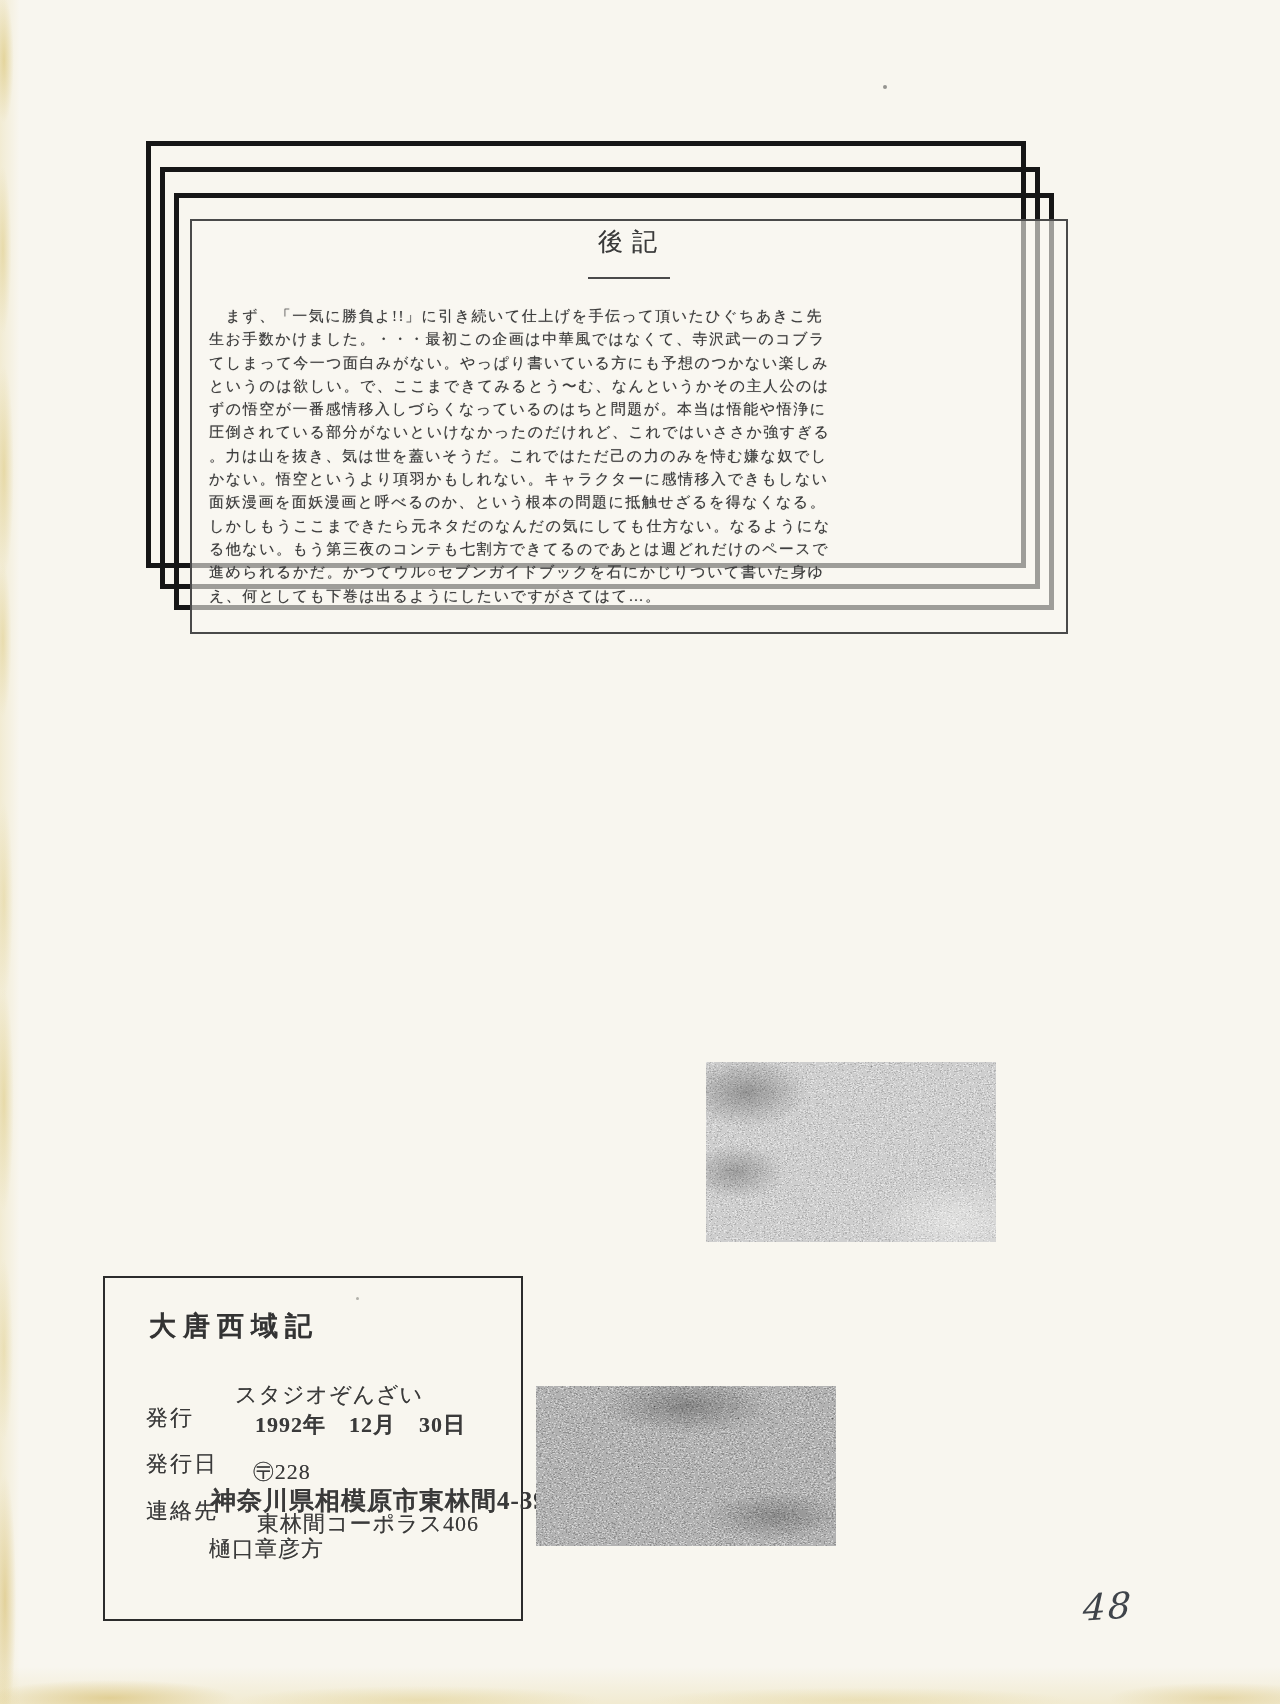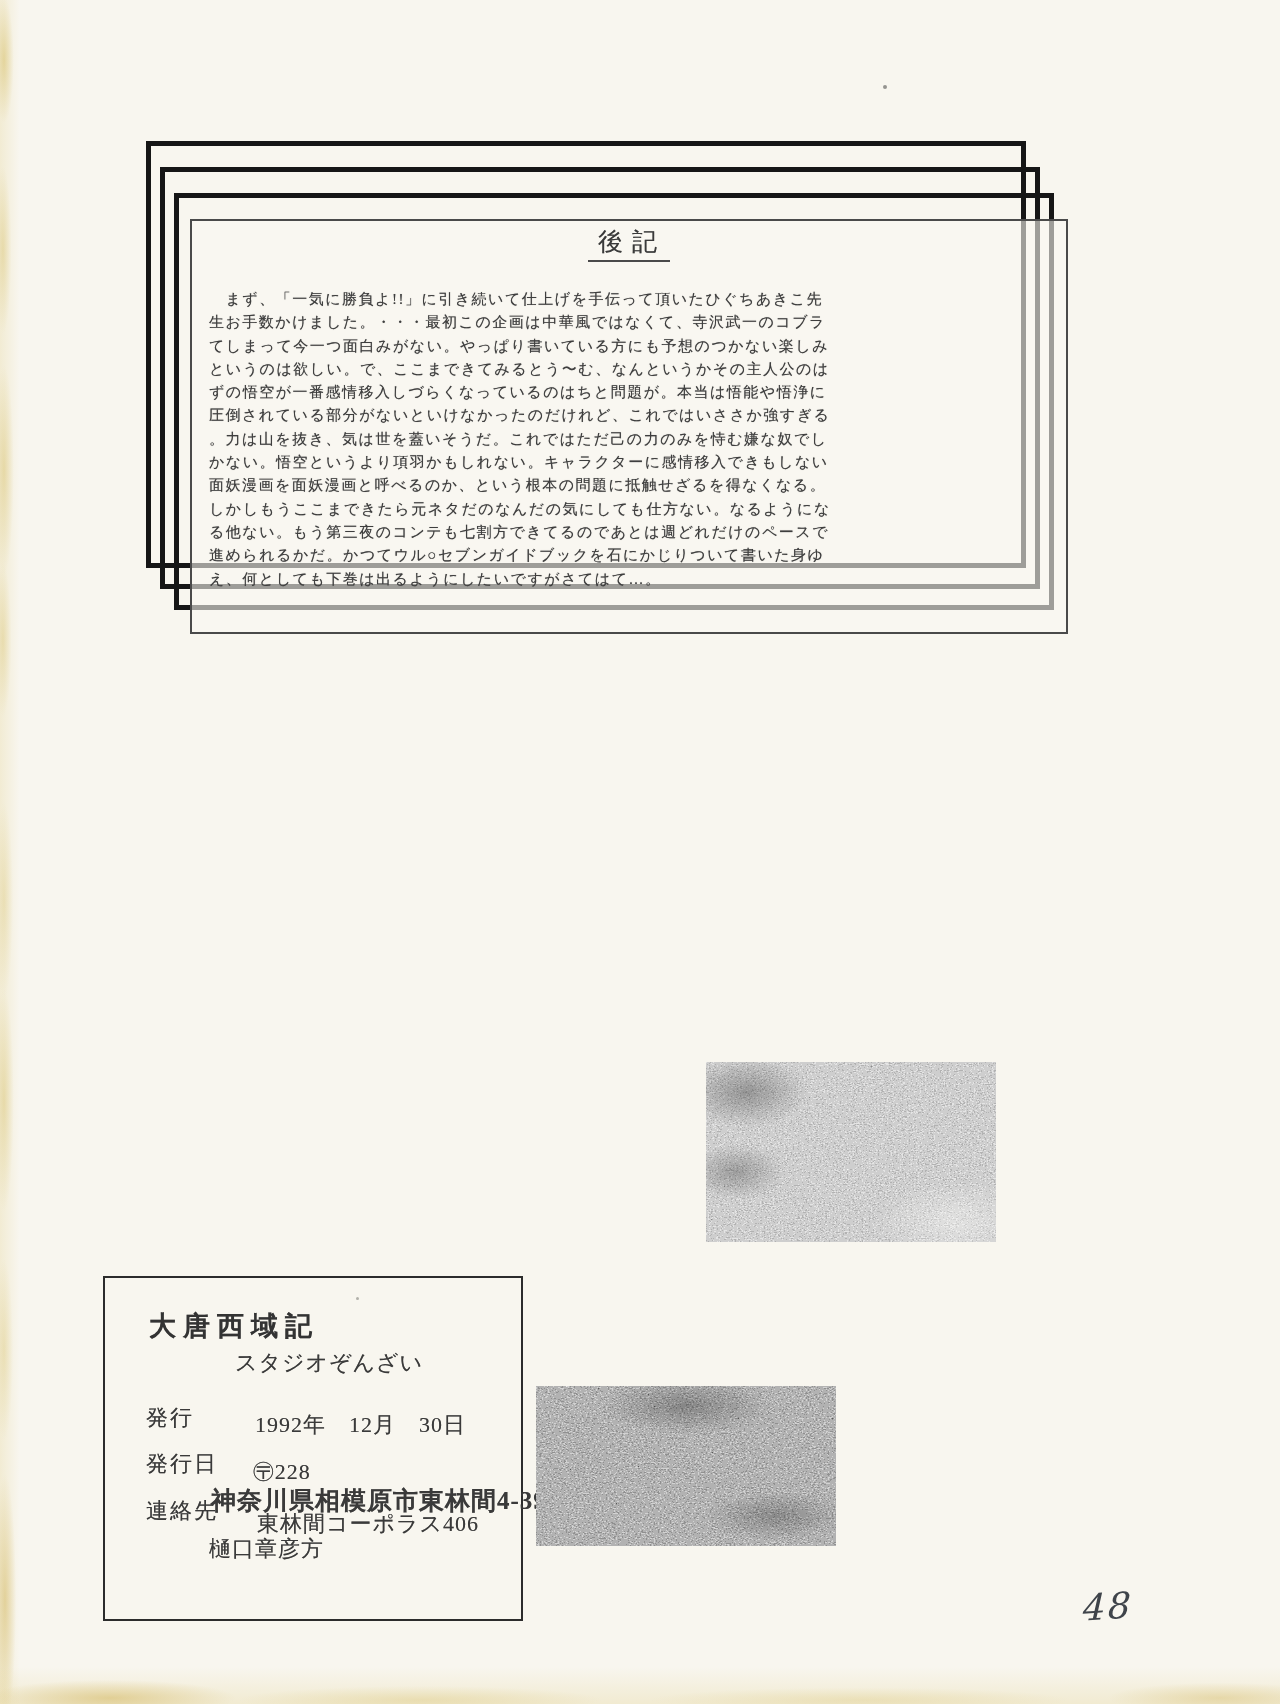--- a/index.html
+++ b/index.html
@@ -40,21 +40,21 @@
   #frameA{left:146px;top:141px;width:880px;height:427px;}
   #frameB{left:160px;top:167px;width:880px;height:422px;}
   #frameC{left:174px;top:193px;width:880px;height:417px;}
   .textbox{
     position:absolute;left:190px;top:219px;width:878px;height:415px;
     border:2px solid #4a4a4a;box-sizing:border-box;background:rgba(250,248,242,.6);
   }
   .aw-title{
     margin:6px auto 0 auto;width:max-content;
     font-size:25px;letter-spacing:9px;font-weight:500;color:#3a3a3a;
-    border-bottom:2px solid #4a4a4a;padding:0 4px 3px 10px;line-height:30px;
+    border-bottom:2px solid #4a4a4a;padding:0 4px 20px 10px;line-height:30px;
     text-shadow:0 0 .6px rgba(60,60,60,.55);
   }
   .aw-text{margin:26px 17px 0 17px;}
   .tline{
     font-size:15px;line-height:23.3px;letter-spacing:1.5px;white-space:nowrap;
     color:#3e3e3e;text-shadow:0 0 .7px rgba(55,55,55,.6);
   }
   
   .noise{position:absolute;display:block;}
   #noiseShade1{
@@ -72,22 +72,22 @@
   }
   
   .colophon{
     position:absolute;left:103px;top:1276px;width:420px;height:345px;
     border:2px solid #2c2c2c;box-sizing:border-box;
   }
   .colophon .row{position:absolute;white-space:nowrap;text-shadow:0 0 .6px rgba(50,50,50,.55);}
   .co-title{left:44px;top:30px;font-size:27px;letter-spacing:7px;font-weight:600;color:#333;}
   .co-label{color:#3a3a3a;font-size:22px;letter-spacing:2px;margin-top:39px;}
   .co-value{color:#3a3a3a;font-size:22px;letter-spacing:1px;}
-  #row-pub-label{left:41px;top:86px;}   #row-pub-value{left:130px;top:70px;}
-  #row-date-label{left:41px;top:132px;} #row-date-value{left:150px;top:132px;}
+  #row-pub-label{left:41px;top:86px;}   #row-pub-value{left:130px;top:102px;}
+  #row-date-label{left:41px;top:132px;} #row-date-value{left:150px;top:132px;font-weight:bold;}
   #row-contact-label{left:41px;top:179px;} #row-contact-value{left:148px;top:179px;}
   #addr1{left:106px;top:206px;font-size:25px;font-weight:bold;}
   #addr2{left:152px;top:231px;font-size:22px;}
   #addr3{left:104px;top:256px;font-size:22px;}
   
   .pageno{
     position:absolute;left:1083px;top:1586px;
     font-family:"DejaVu Serif",serif;font-style:italic;
     font-size:36px;color:#3f444a;transform:rotate(-4deg) skewX(-6deg);
     letter-spacing:2px;

